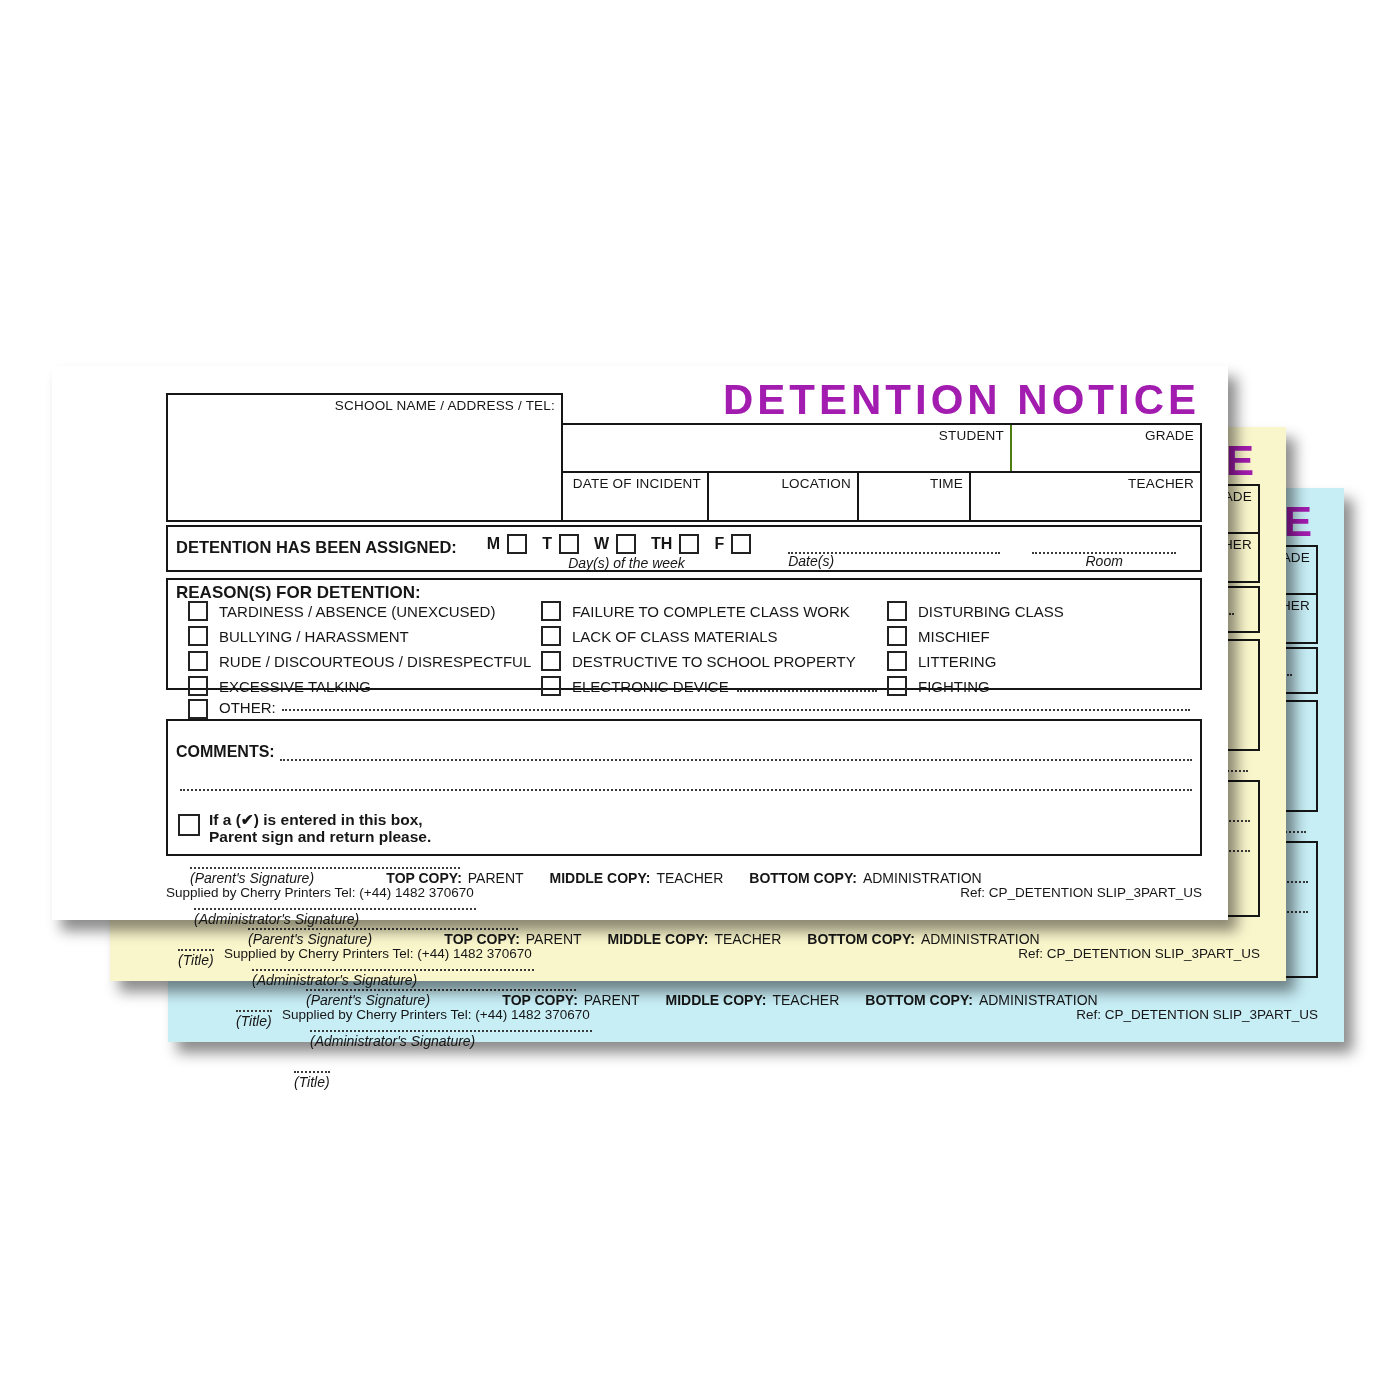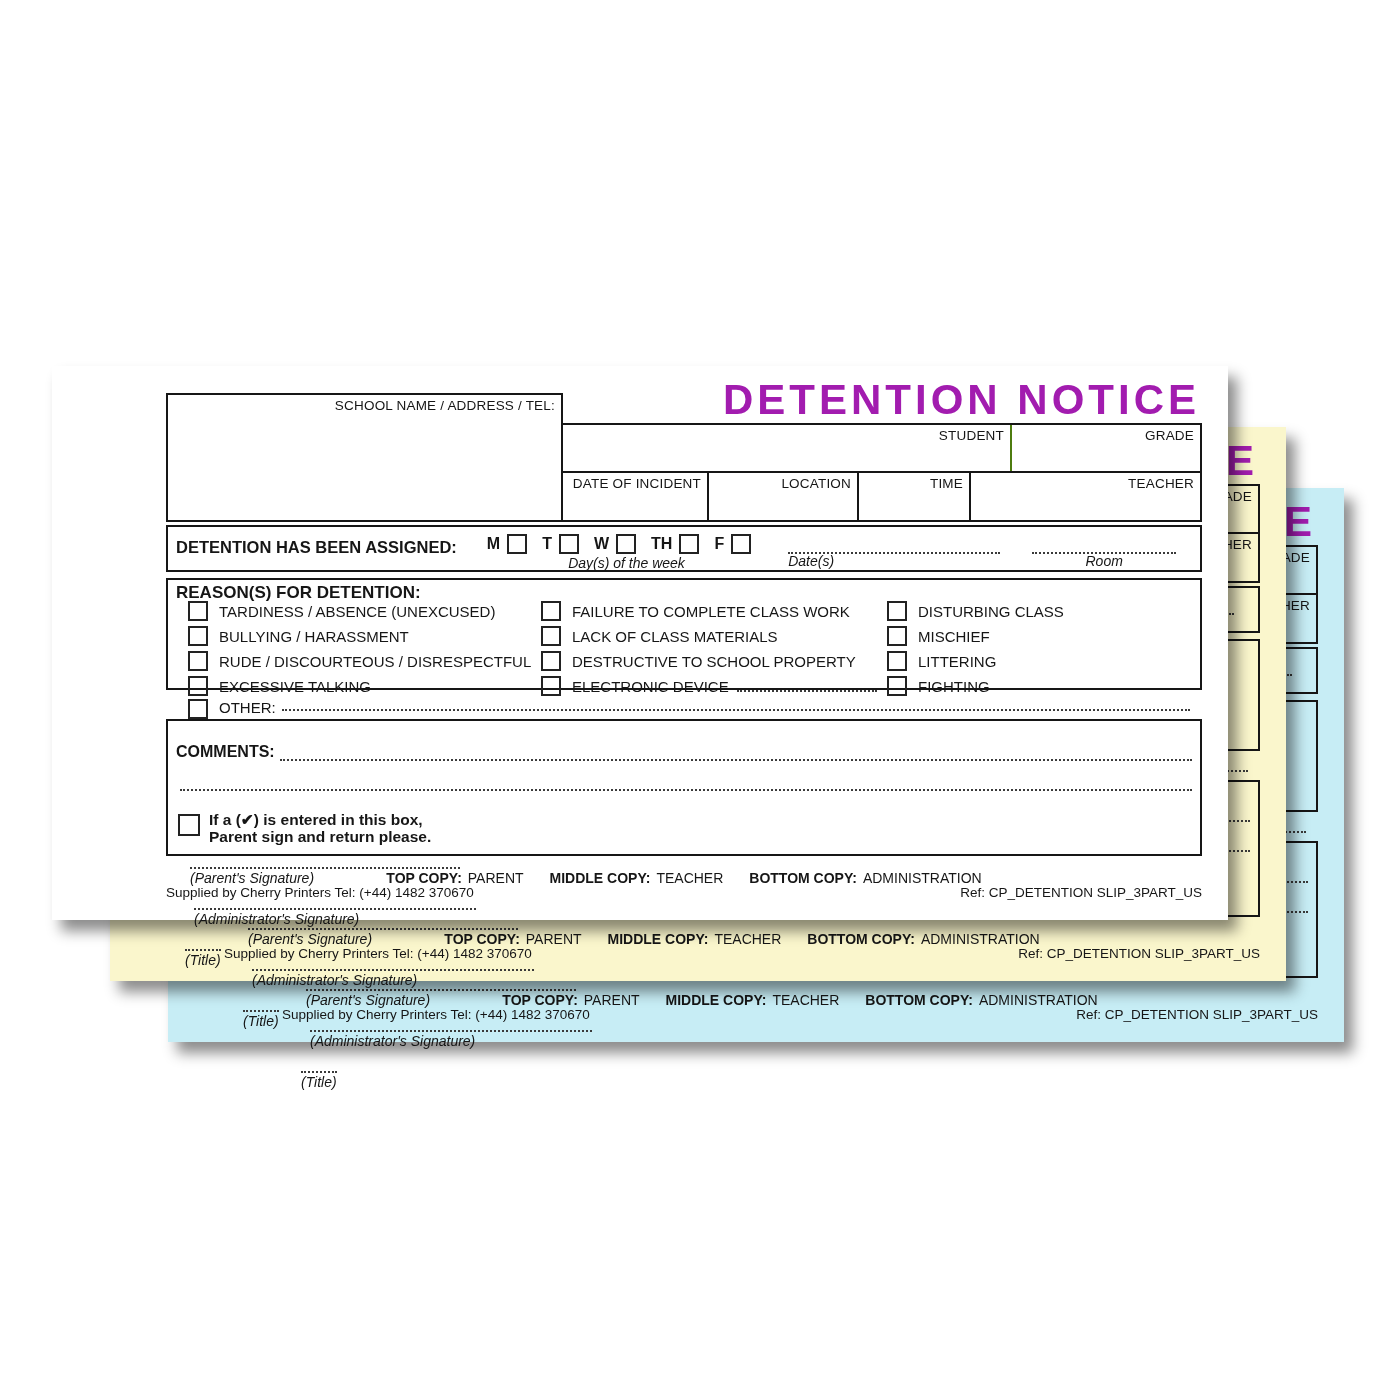--- a/index.html
+++ b/index.html
@@ -74,21 +74,21 @@
   .comments-line2 { position:absolute; left:12px; right:8px; top:68px; height:0; border-bottom:2px dotted #3a3a3a; }
   .sign-row { position:absolute; left:10px; right:8px; top:91px; display:flex; align-items:flex-start;flex-direction:column; }
   .parent-note { display:flex; }
   .parent-note .checkbox { width:22px; height:22px; margin-top:2px; }
   .note-text { margin-left:9px; font-size:15.5px; font-weight:bold; line-height:1.07; white-space:nowrap; }
   .sig-field { display:flex; flex-direction:column; padding-top:22px; }
   .sig-field .dotted { height:0; }
   .sig-field .caption { margin-top:2px; }
   .sig-parent { margin-left:12px; width:270px; }
   .sig-admin  { margin-left:16px; width:282px; }
-  .sig-title  { margin-left:7px; flex:1;justify-content:space-between; }
+  .sig-title  { margin-left:0; flex:1;justify-content:space-between; }
 
   
   .copies-line { position:absolute; left:114px; width:1036px; top:504px; text-align:center; font-size:14px; white-space:nowrap; }
   .copy-label { font-weight:bold; }
   .copy-value { margin-left:6px; margin-right:26px; }
   .copy-pair:last-child .copy-value { margin-right:0; }
   .supplier-line { position:absolute; left:114px; right:26px; top:519px; display:flex; justify-content:space-between; font-size:13.5px; }
 </style>
 </head>
 <body>

